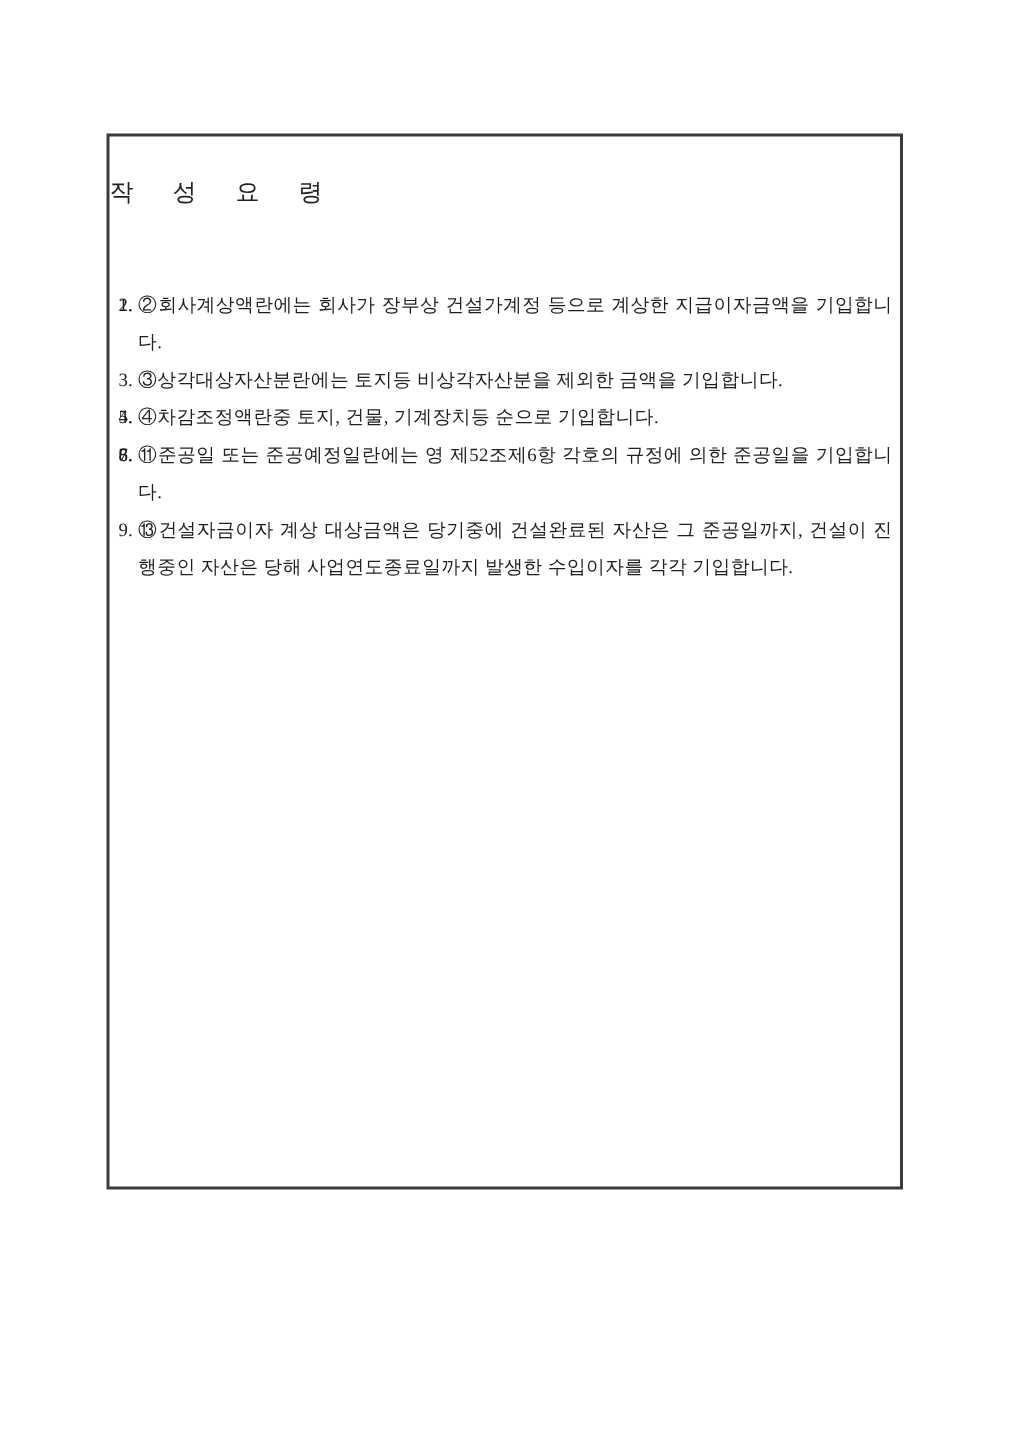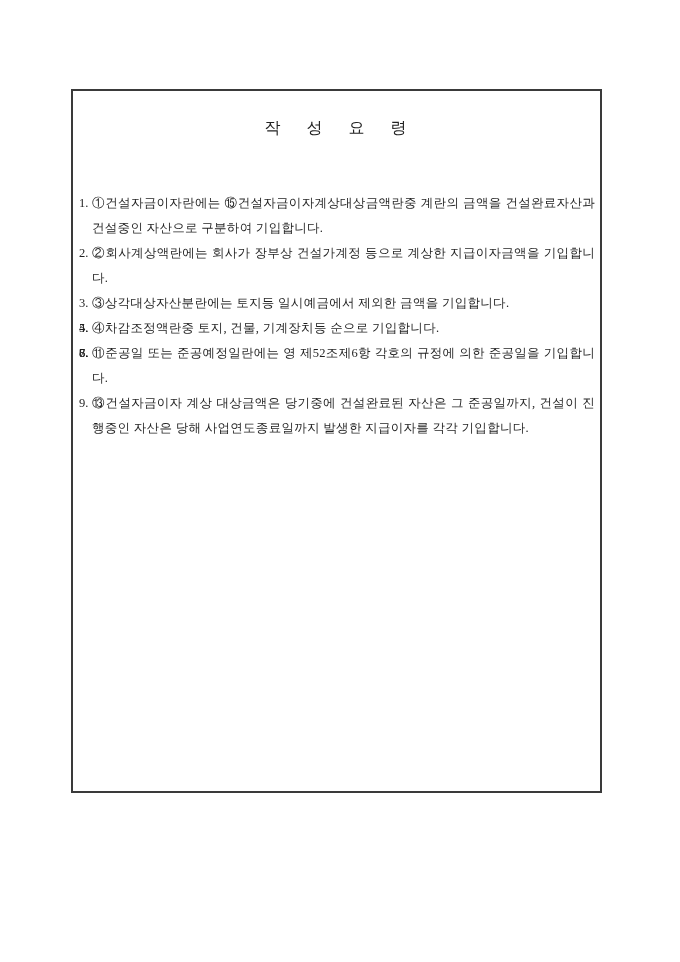--- a/index.html
+++ b/index.html
@@ -19,21 +19,21 @@
     left: 71px;
     top: 89px;
     width: 527px;
     height: 700px;
     border: 2px solid #3a3a3a;
     background: #ffffff;
     box-sizing: content-box;
   }
   .doc-title {
     margin-top: 27px;
-    text-align: center;
+    text-align: left;
     font-size: 16px;
     letter-spacing: 2px;
     white-space: pre;
     color: #222222;
   }
   .instructions {
     list-style: none;
     margin: 52px 0 0 0;
     padding: 0 5px 0 6px;
   }
@@ -54,45 +54,44 @@
   }
 </style>
 </head>
 <body>
 
 <div class="doc-box">
   <div class="doc-title">작    성    요    령</div>
   <ol class="instructions">
     <li class="item">
       <span class="num">1.</span>
-      <span class="text">①건설자금이자란에는 ⑮건설자금이자계상대상금액란중 계란의 금액을 건설완료자산과 건설중인 자산으로 구분하여 기입합니다.</span>
     </li>
     <li class="item">
       <span class="num">2.</span>
       <span class="text">②회사계상액란에는 회사가 장부상 건설가계정 등으로 계상한 지급이자금액을 기입합니다.</span>
     </li>
     <li class="item">
       <span class="num">3.</span>
-      <span class="text">③상각대상자산분란에는 토지등 일시예금에서 제외한 금액을 기입합니다.</span>
+      <span class="text">③상각대상자산분란에는 토지등 비상각자산분을 제외한 금액을 기입합니다.</span>
     </li>
     <li class="item">
       <span class="num">4.</span>
     </li>
     <li class="item">
       <span class="num">5.</span>
       <span class="text">④차감조정액란중 토지, 건물, 기계장치등 순으로 기입합니다.</span>
     </li>
     <li class="item">
       <span class="num">6.</span>
     </li>
     <li class="item">
       <span class="num">7.</span>
     </li>
     <li class="item">
       <span class="num">8.</span>
       <span class="text">⑪준공일 또는 준공예정일란에는 영 제52조제6항 각호의 규정에 의한 준공일을 기입합니다.</span>
     </li>
     <li class="item">
       <span class="num">9.</span>
-      <span class="text">⑬건설자금이자 계상 대상금액은 당기중에 건설완료된 자산은 그 준공일까지, 건설이 진행중인 자산은 당해 사업연도종료일까지 발생한 지급이자를 각각 기입합니다.</span>
+      <span class="text">⑬건설자금이자 계상 대상금액은 당기중에 건설완료된 자산은 그 준공일까지, 건설이 진행중인 자산은 당해 사업연도종료일까지 발생한 수입이자를 각각 기입합니다.</span>
     </li>
   </ol>
 </div>
 
 </body></html>

